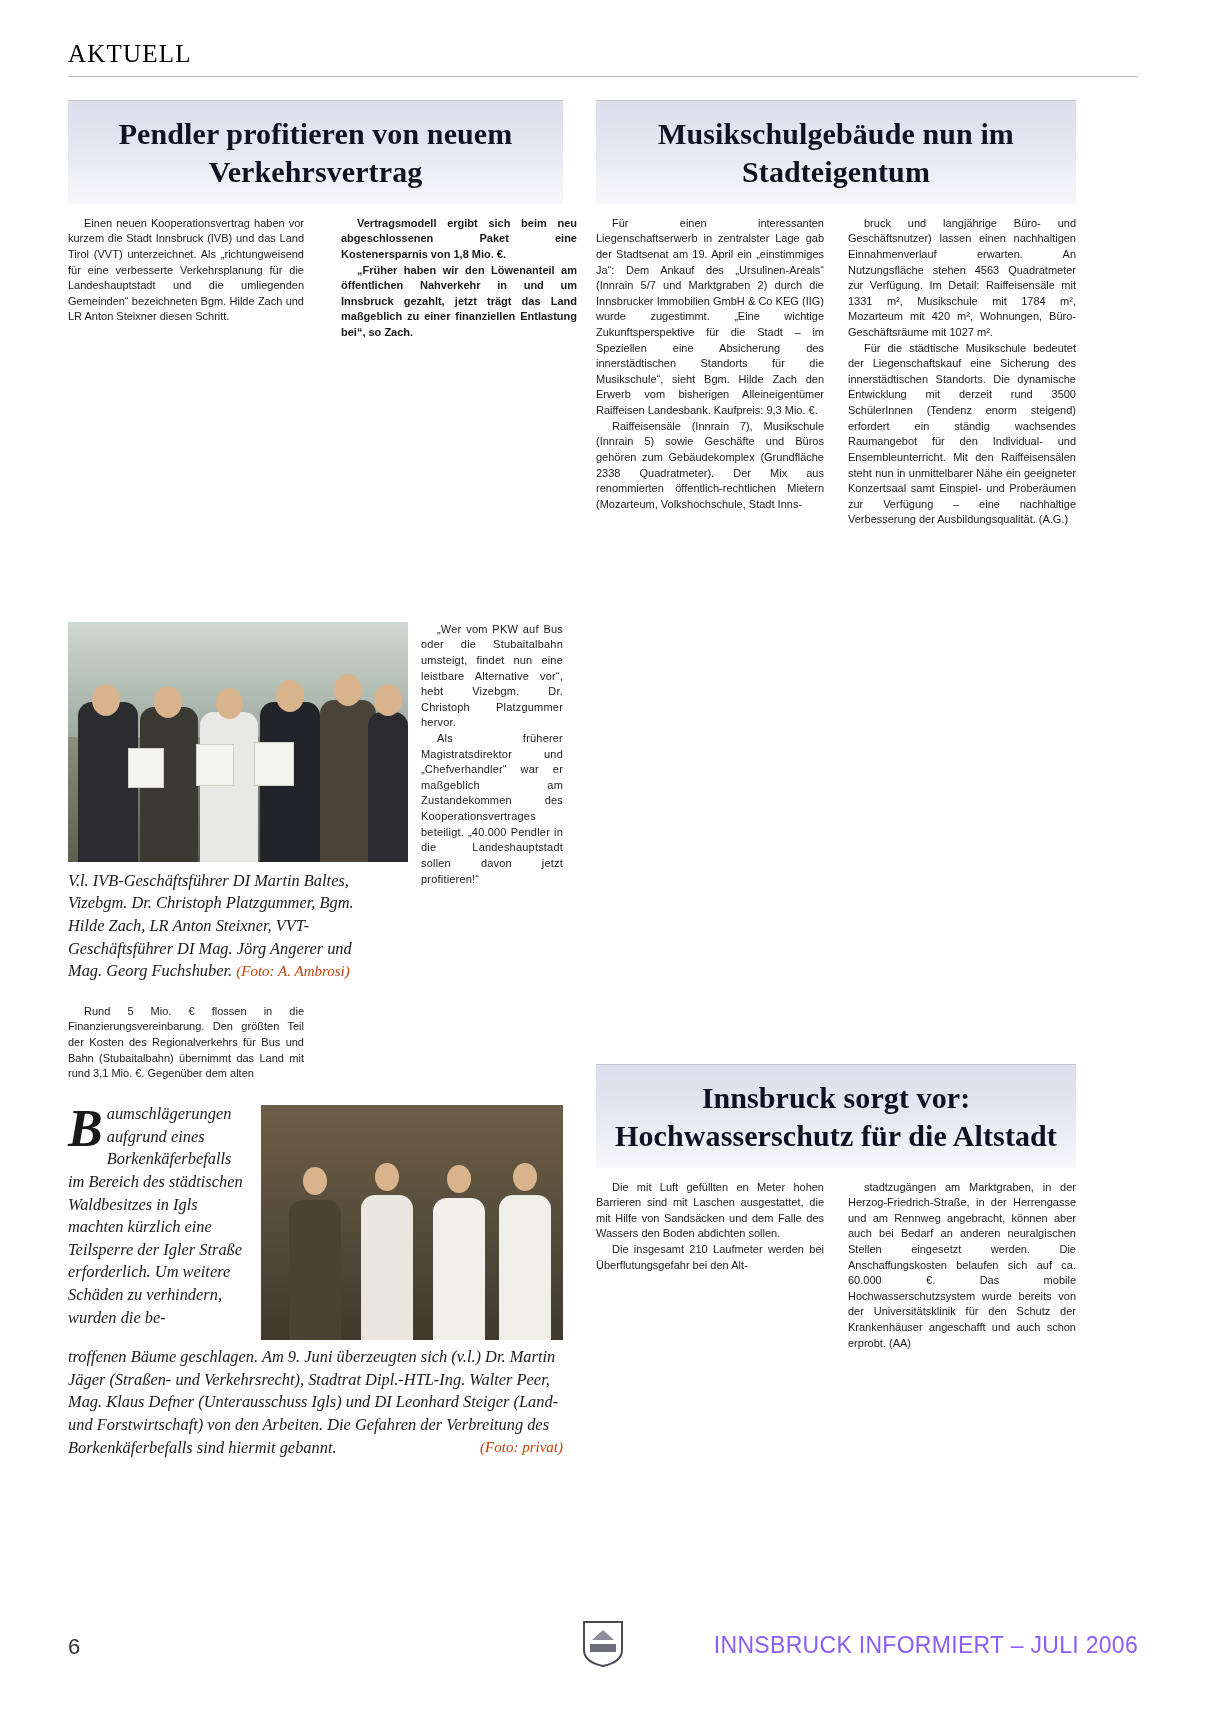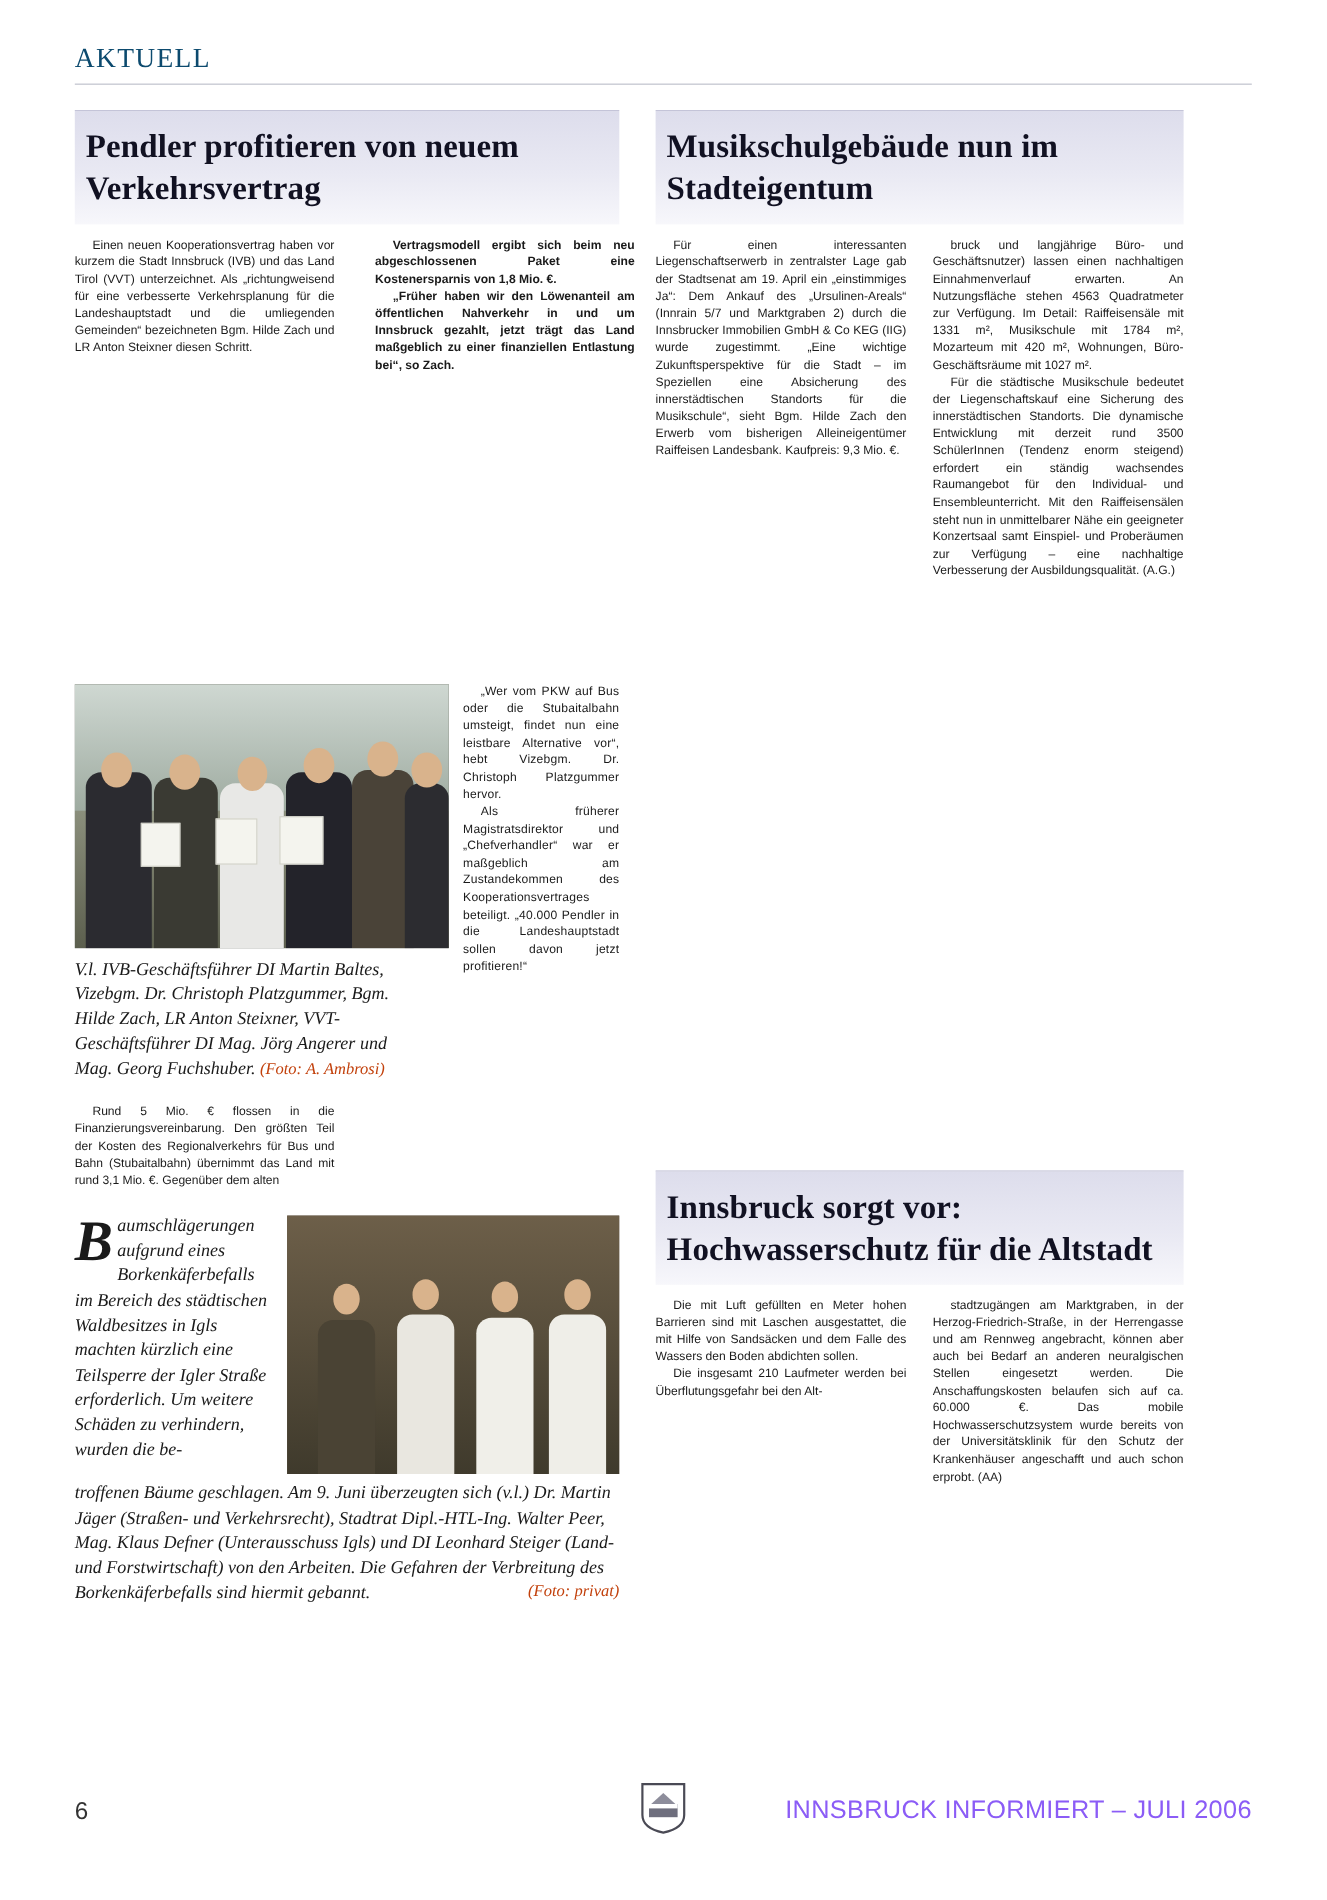--- a/index.html
+++ b/index.html
@@ -26,21 +26,21 @@
   .masthead {
     position: absolute;
     left: 68px;
     top: 40px;
     width: 1070px;
   }
   .masthead .kicker {
     font-family: "Liberation Serif", serif;
     font-size: 25px;
     letter-spacing: 1.2px;
-    color: #0c4a6e;
+    color: #000000;
     font-variant: small-caps;
     text-transform: uppercase;
   }
   .masthead .rule {
     margin-top: 8px;
     border-bottom: 1px solid #b9bcc8;
     width: 1070px;
   }
 
   
@@ -55,21 +55,21 @@
     left: 596px;
     top: 100px;
     width: 480px;
   }
 
   
   .headbox {
     background: linear-gradient(to bottom, #ddddec 0%, #e9e9f3 55%, #f7f7fb 100%);
     border-top: 1px solid #c4c4d8;
     padding: 14px 10px 12px 10px;
-    text-align: left;
+    text-align: center;
   }
   .headbox h1 {
     margin: 0;
     font-family: "Liberation Serif", serif;
     font-weight: bold;
     font-size: 30px;
     line-height: 1.28;
     color: #111122;
     letter-spacing: 0.1px;
   }
@@ -259,20 +259,21 @@
 
   <div class="col-right">
 
     <div class="headbox">
       <h1>Musikschulgebäude nun im Stadteigentum</h1>
     </div>
 
     <div style="position:relative; height: 852px;">
       <div class="lc" style="left:0; top:12px; width:228px;">
         <p class="body">Für einen interessanten Liegenschaftserwerb in zentralster Lage gab der Stadtsenat am 19. April ein „einstimmiges Ja“: Dem Ankauf des „Ursulinen-Areals“ (Innrain 5/7 und Marktgraben 2) durch die Innsbrucker Immobilien GmbH &amp; Co KEG (IIG) wurde zugestimmt. „Eine wichtige Zukunftsperspektive für die Stadt – im Speziellen eine Absicherung des innerstädtischen Standorts für die Musikschule“, sieht Bgm. Hilde Zach den Erwerb vom bisherigen Alleineigentümer Raiffeisen Landesbank. Kaufpreis: 9,3 Mio. €.</p>
+        <p class="body">Raiffeisensäle (Innrain 7), Musikschule (Innrain 5) sowie Geschäfte und Büros gehören zum Gebäudekomplex (Grundfläche 2338 Quadratmeter). Der Mix aus renommierten öffentlich-rechtlichen Mietern (Mozarteum, Volkshochschule, Stadt Inns-</p>
       </div>
       <div class="lc" style="left:252px; top:12px; width:228px;">
         <p class="body">bruck und langjährige Büro- und Geschäftsnutzer) lassen einen nachhaltigen Einnahmenverlauf erwarten. An Nutzungsfläche stehen 4563 Quadratmeter zur Verfügung. Im Detail: Raiffeisensäle mit 1331 m², Musikschule mit 1784 m², Mozarteum mit 420 m², Wohnungen, Büro-Geschäftsräume mit 1027 m².</p>
         <p class="body">Für die städtische Musikschule bedeutet der Liegenschaftskauf eine Sicherung des innerstädtischen Standorts. Die dynamische Entwicklung mit derzeit rund 3500 SchülerInnen (Tendenz enorm steigend) erfordert ein ständig wachsendes Raumangebot für den Individual- und Ensembleunterricht. Mit den Raiffeisensälen steht nun in unmittelbarer Nähe ein geeigneter Konzertsaal samt Einspiel- und Proberäumen zur Verfügung – eine nachhaltige Verbesserung der Ausbildungsqualität. (A.G.)</p>
       </div>
     </div>
 
     <div class="headbox" style="margin-top:8px;">
       <h1>Innsbruck sorgt vor: Hochwasserschutz für die Altstadt</h1>
     </div>

